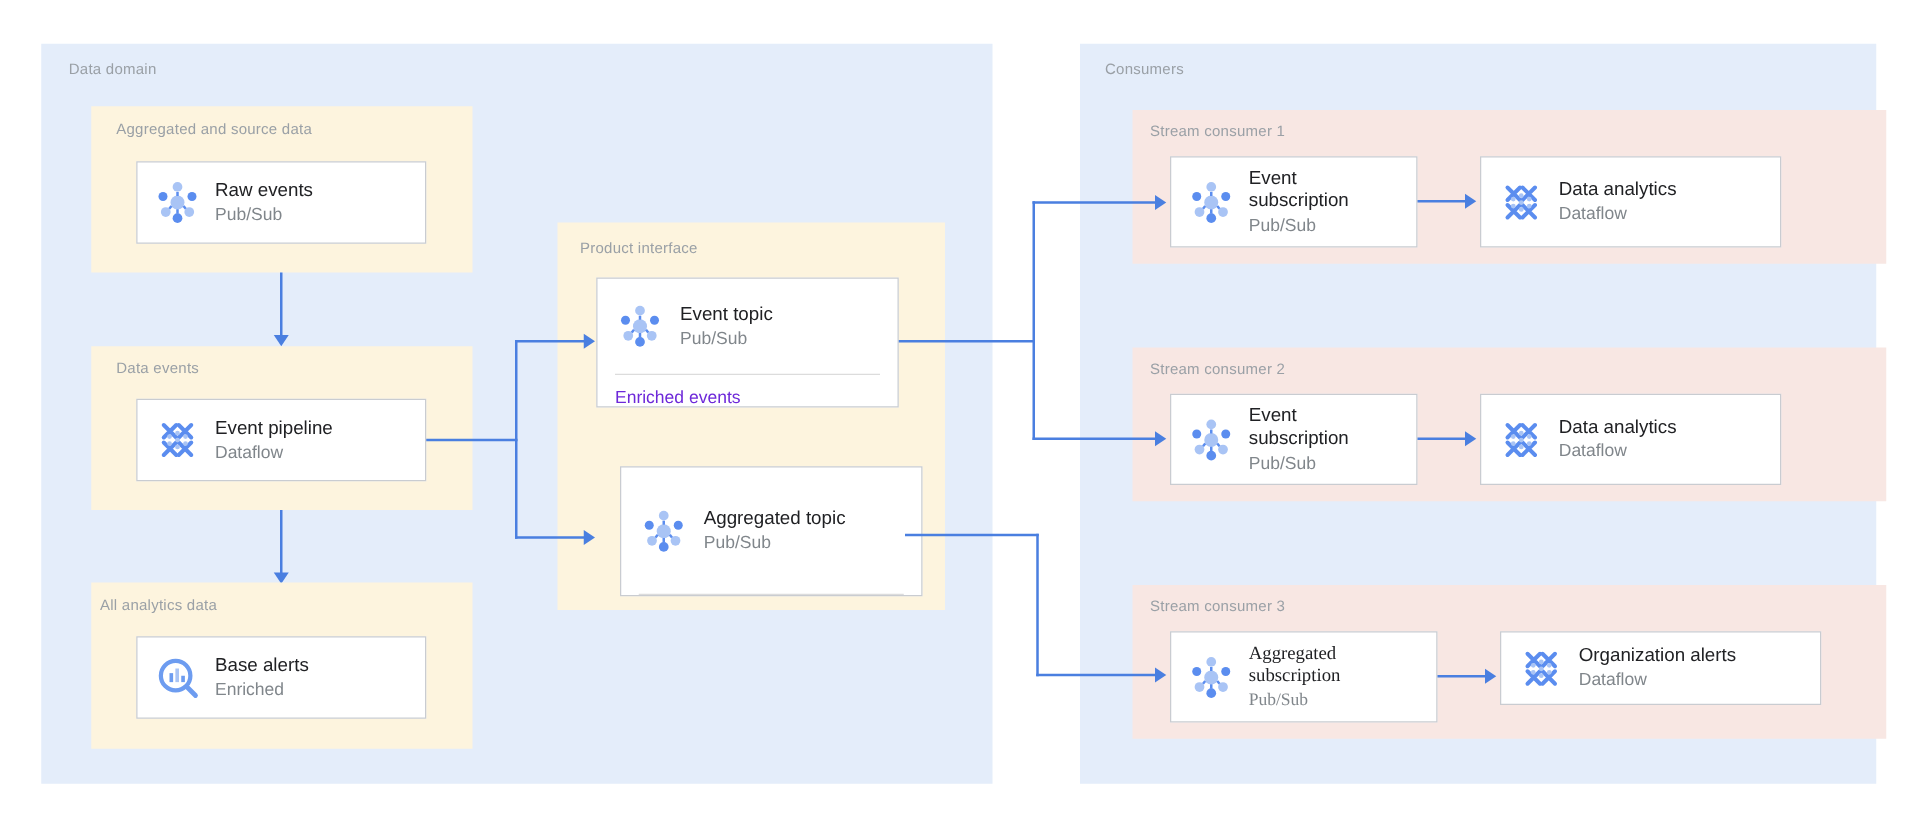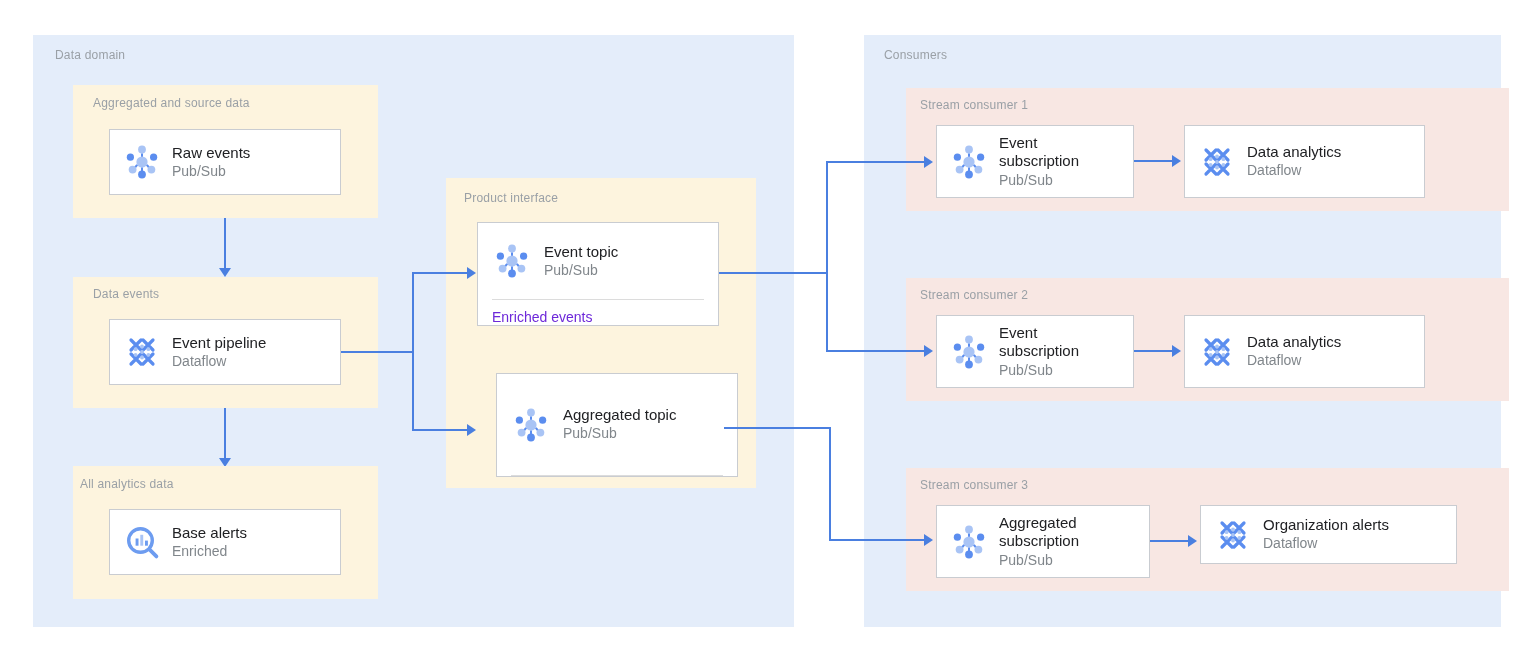--- a/index.html
+++ b/index.html
@@ -275,21 +275,21 @@
     </svg>
     <span class="txt">
       <span class="t-main">Data analytics</span>
       <span class="t-sub">Dataflow</span>
     </span>
   </div>
 
   <div class="panel panel-pink" style="left:906px; top:468px; width:603px; height:123px;"></div>
   <div class="group-title" style="left:920px; top:478px;">Stream consumer 3</div>
 
-  <div class="node" style="left:936px; top:505px; width:214px; height:73px;">
+  <div class="node" style="left:936px; top:505px; width:214px; height:73px;font-family:Liberation Serif, serif;">
     <svg class="ico" viewBox="0 0 40 40">
       <circle cx="20" cy="20" r="5.6" fill="#a9c4f5"></circle>
       <circle cx="20" cy="7.5" r="3.9" fill="#a9c4f5"></circle>
       <circle cx="20" cy="32.5" r="3.9" fill="#5b8def"></circle>
       <circle cx="8.4" cy="15.2" r="3.6" fill="#5b8def"></circle>
       <circle cx="31.6" cy="15.2" r="3.6" fill="#5b8def"></circle>
       <circle cx="10.6" cy="27.6" r="3.9" fill="#a9c4f5"></circle>
       <circle cx="29.4" cy="27.6" r="3.9" fill="#a9c4f5"></circle>
       <path d="M20 11.5 V14.8" stroke="#5b8def" stroke-width="2"></path>
       <path d="M20 25.4 V29" stroke="#5b8def" stroke-width="2"></path>

